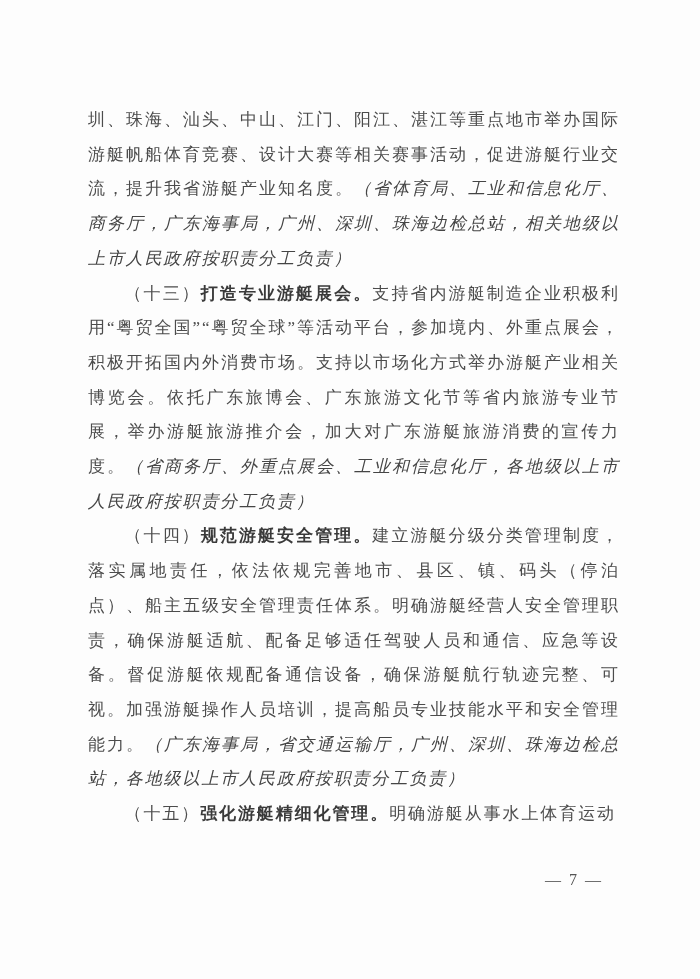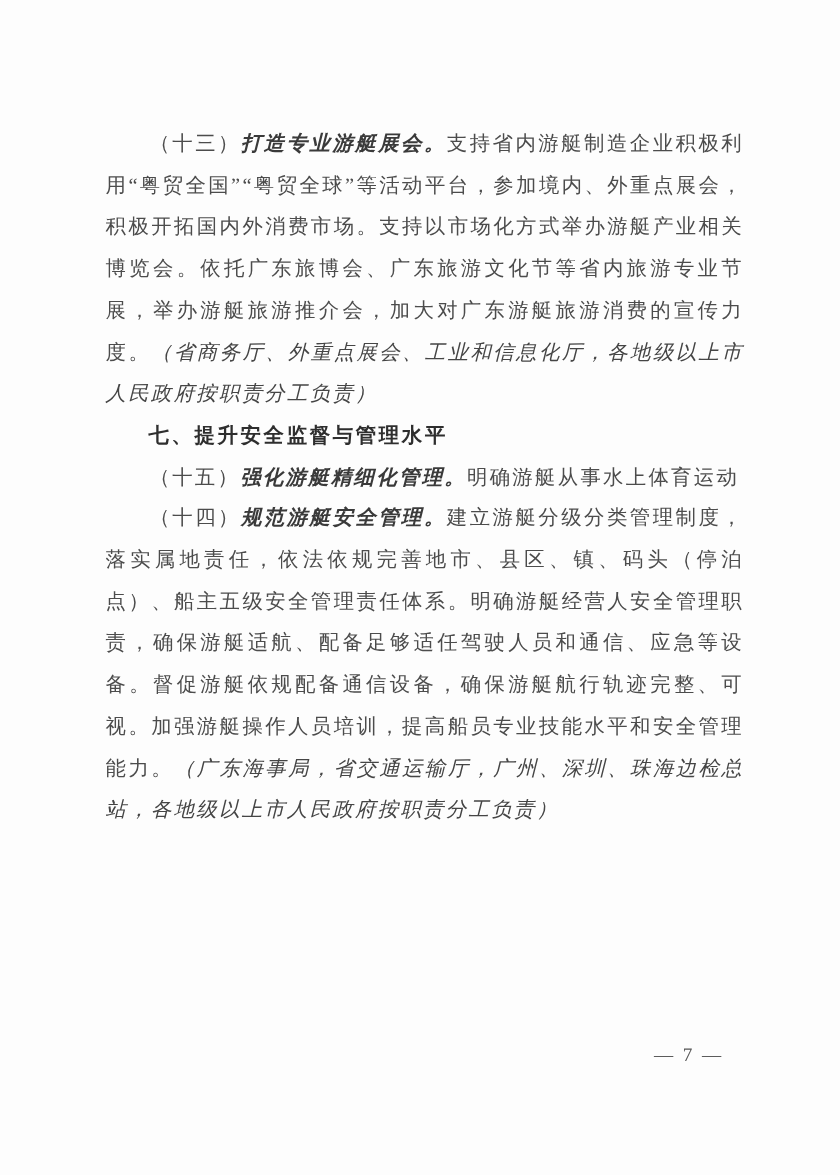--- a/index.html
+++ b/index.html
@@ -27,21 +27,20 @@
     letter-spacing: 1.9px;
     color: #4c4c4c;
   }
   .indent { text-indent: 2.15em; }
   .kai {
     font-style: italic;
     color: #454545;
   }
   .bold {
     font-weight: 700;
-    font-style: italic;
     color: #3a3a3a;
   }
   .heading {
     margin: 0;
     font-family: "Liberation Sans", "DejaVu Sans", sans-serif;
     font-size: 17px;
     line-height: 34.7px;
     letter-spacing: 2.2px;
     font-weight: 700;
     color: #2e2e2e;
@@ -56,25 +55,25 @@
     letter-spacing: 2px;
     color: #555555;
   }
 </style>
 </head>
 <body>
 
 <div class="page">
   <div class="content">
 
+    <p class="para"><span class="song">圳、珠海、汕头、中山、江门、阳江、湛江等重点地市举办国际游艇帆船体育竞赛、设计大赛等相关赛事活动，促进游艇行业交流，提升我省游艇产业知名度。</span><span class="kai">（省体育局、工业和信息化厅、商务厅，广东海事局，广州、深圳、珠海边检总站，相关地级以上市人民政府按职责分工负责）</span></p>
 
     <p class="para indent"><span class="song">（十三）</span><span class="bold">打造专业游艇展会。</span><span class="song">支持省内游艇制造企业积极利用“粤贸全国”“粤贸全球”等活动平台，参加境内、外重点展会，积极开拓国内外消费市场。支持以市场化方式举办游艇产业相关博览会。依托广东旅博会、广东旅游文化节等省内旅游专业节展，举办游艇旅游推介会，加大对广东游艇旅游消费的宣传力度。</span><span class="kai">（省商务厅、外重点展会、工业和信息化厅，各地级以上市人民政府按职责分工负责）</span></p>
 
-    <h2 class="heading">七、提升安全监督与管理水平</h2>
+
+    <p class="para indent"><span class="song">（十四）</span><span class="bold">规范游艇安全管理。</span><span class="song">建立游艇分级分类管理制度，落实属地责任，依法依规完善地市、县区、镇、码头（停泊点）、船主五级安全管理责任体系。明确游艇经营人安全管理职责，确保游艇适航、配备足够适任驾驶人员和通信、应急等设备。督促游艇依规配备通信设备，确保游艇航行轨迹完整、可视。加强游艇操作人员培训，提高船员专业技能水平和安全管理能力。</span><span class="kai">（广东海事局，省交通运输厅，广州、深圳、珠海边检总站，各地级以上市人民政府按职责分工负责）</span></p>
 
     <p class="para indent"><span class="song">（十五）</span><span class="bold">强化游艇精细化管理。</span><span class="song">明确游艇从事水上体育运动</span></p>
-
-    <p class="para indent"><span class="song">（十四）</span><span class="bold">规范游艇安全管理。</span><span class="song">建立游艇分级分类管理制度，落实属地责任，依法依规完善地市、县区、镇、码头（停泊点）、船主五级安全管理责任体系。明确游艇经营人安全管理职责，确保游艇适航、配备足够适任驾驶人员和通信、应急等设备。督促游艇依规配备通信设备，确保游艇航行轨迹完整、可视。加强游艇操作人员培训，提高船员专业技能水平和安全管理能力。</span><span class="kai">（广东海事局，省交通运输厅，广州、深圳、珠海边检总站，各地级以上市人民政府按职责分工负责）</span></p>
 
   </div>
 
   <div class="page-number">— 7 —</div>
 </div>
 
 </body></html>

